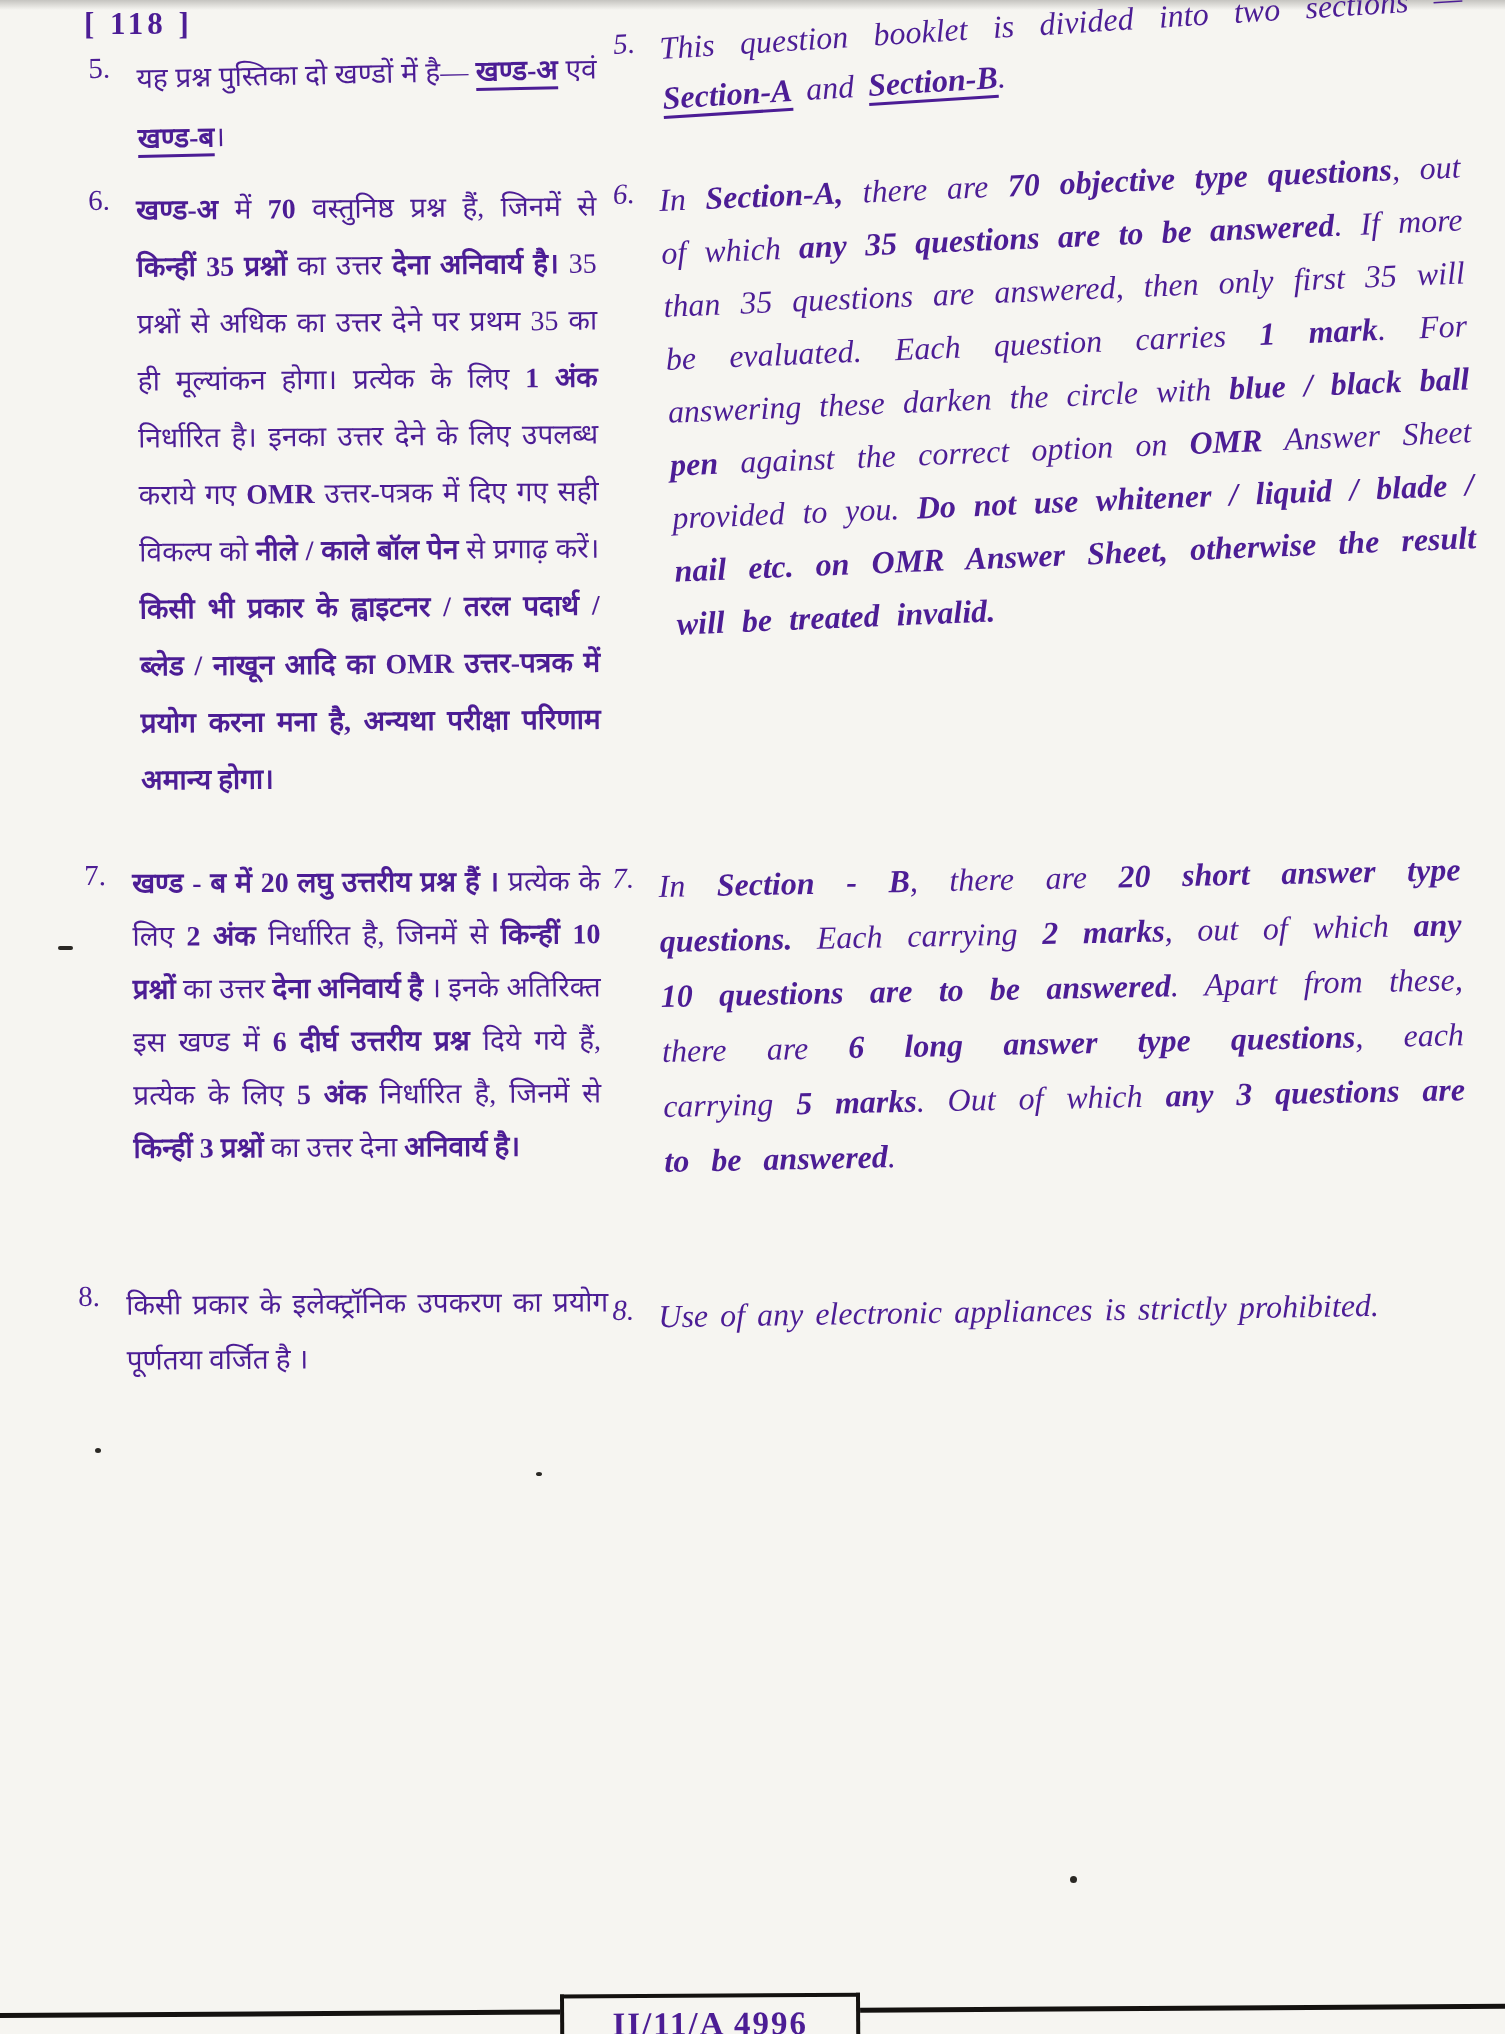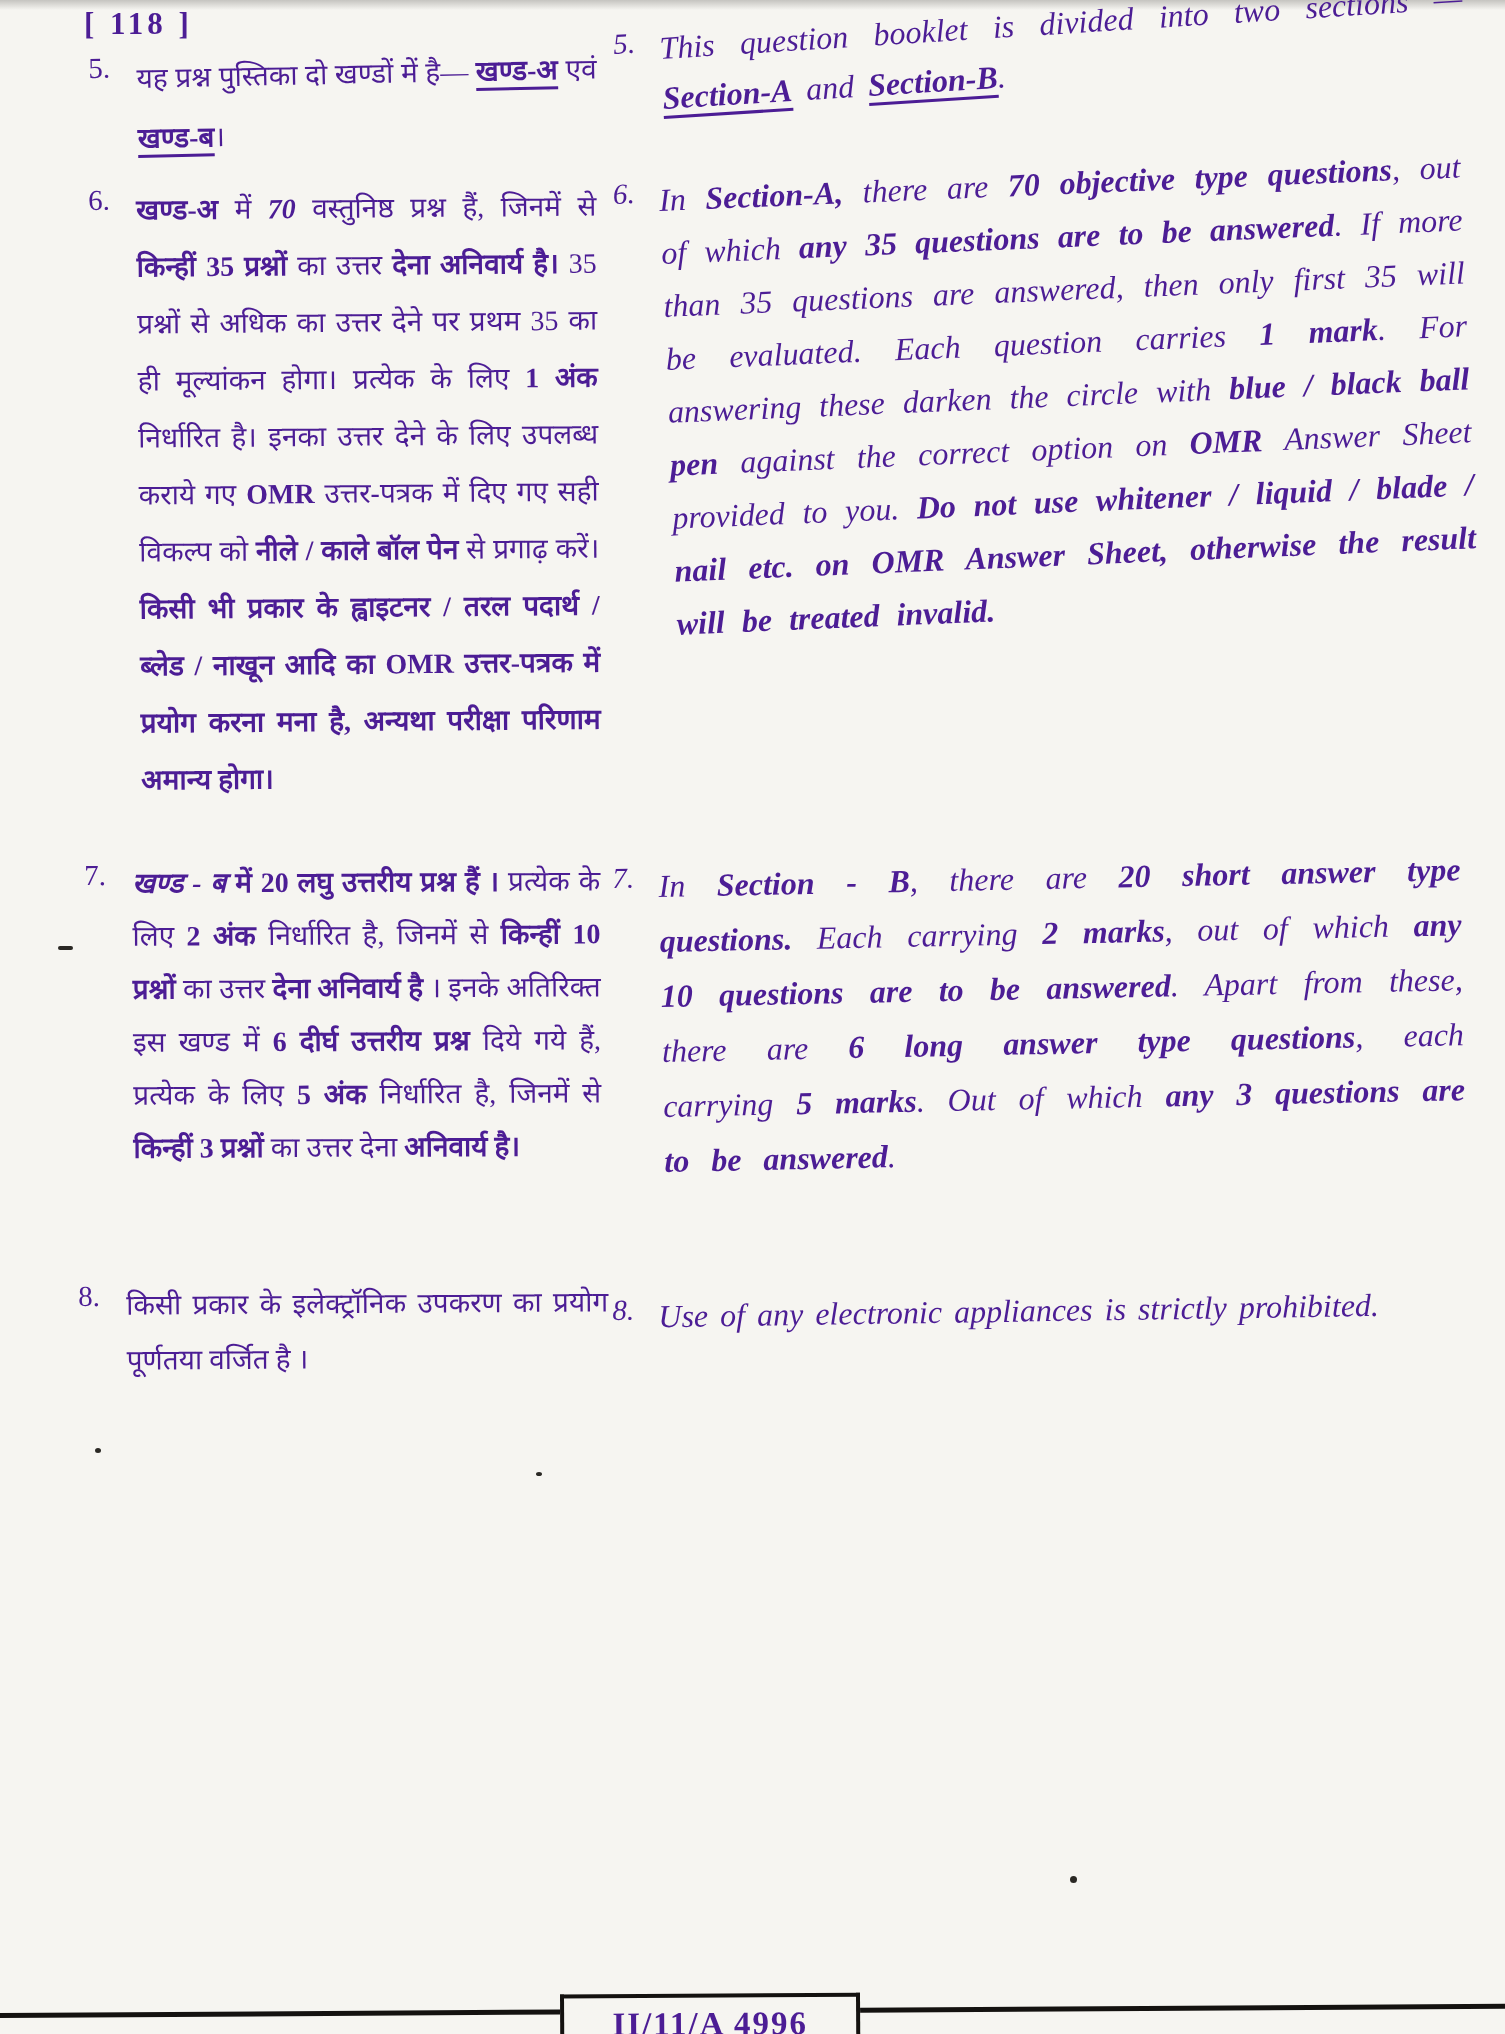--- a/index.html
+++ b/index.html
@@ -23,21 +23,21 @@
   .item{
     position:absolute;display:flex;align-items:flex-start;
   }
   .num{
     flex:0 0 48px;font-size:29px;padding-top:2px;
   }
   .body{
     flex:1;text-align:justify;
   }
   .b{font-weight:700;}
-  .i{font-style:italic;}
+  .i{}
   .u{text-decoration:underline;text-decoration-thickness:3px;text-underline-offset:7px;}
   
   .hi .body{font-size:28px;}
   #hi5{left:88px;top:50px;width:508px;transform:rotate(-1.2deg);transform-origin:0 0;}
   #hi5 .body{line-height:60px;}
   #hi6{left:88px;top:182px;width:508px;transform:rotate(-0.5deg);transform-origin:0 0;}
   #hi6 .body{line-height:57px;}
   #hi7{left:84px;top:857px;width:516px;transform:rotate(-0.3deg);transform-origin:0 0;}
   #hi7 .body{line-height:53px;}
   #hi8{left:78px;top:1278px;width:530px;transform:rotate(-0.4deg);transform-origin:0 0;}

